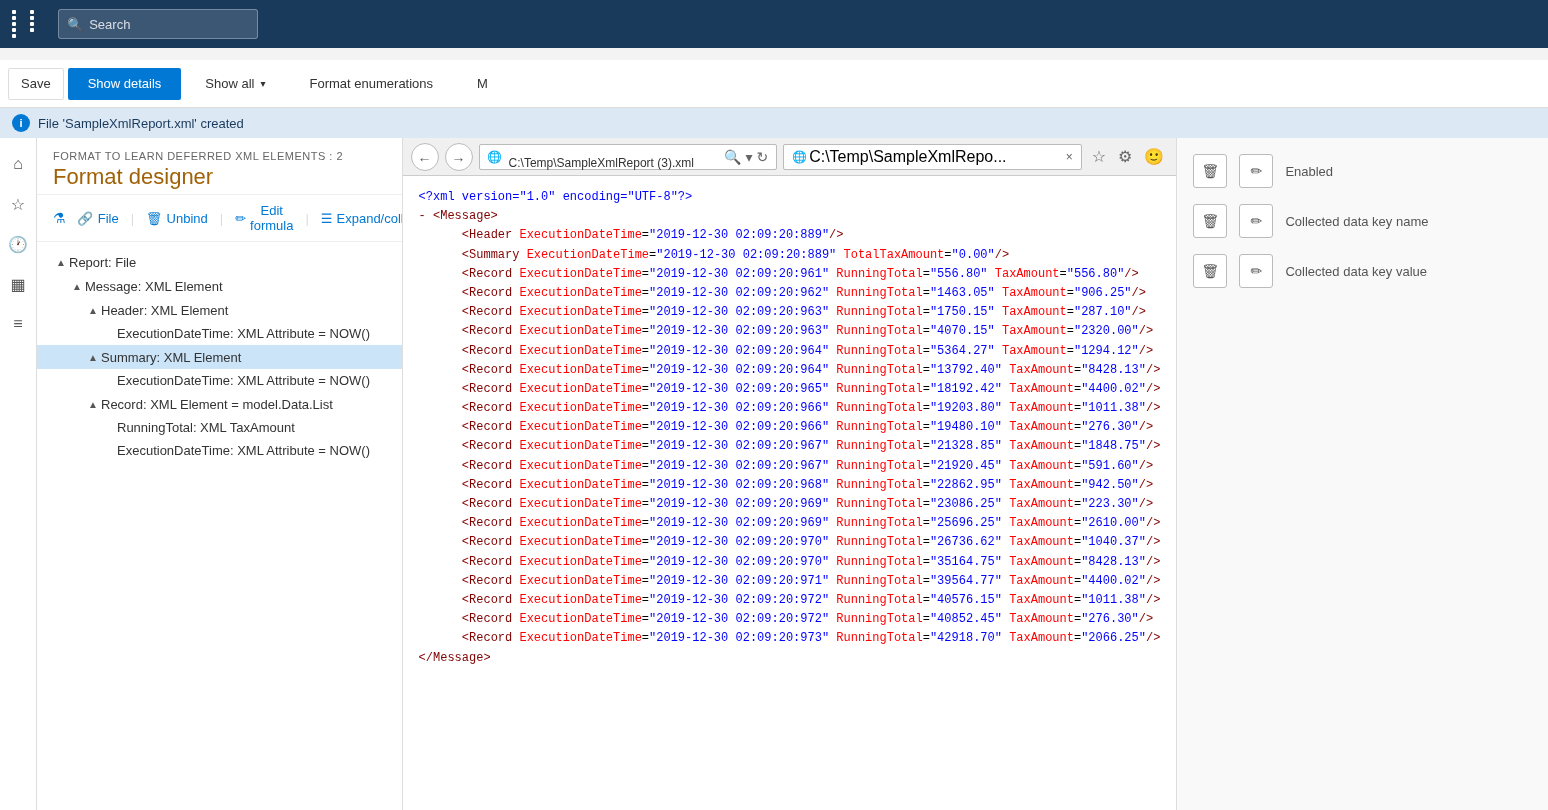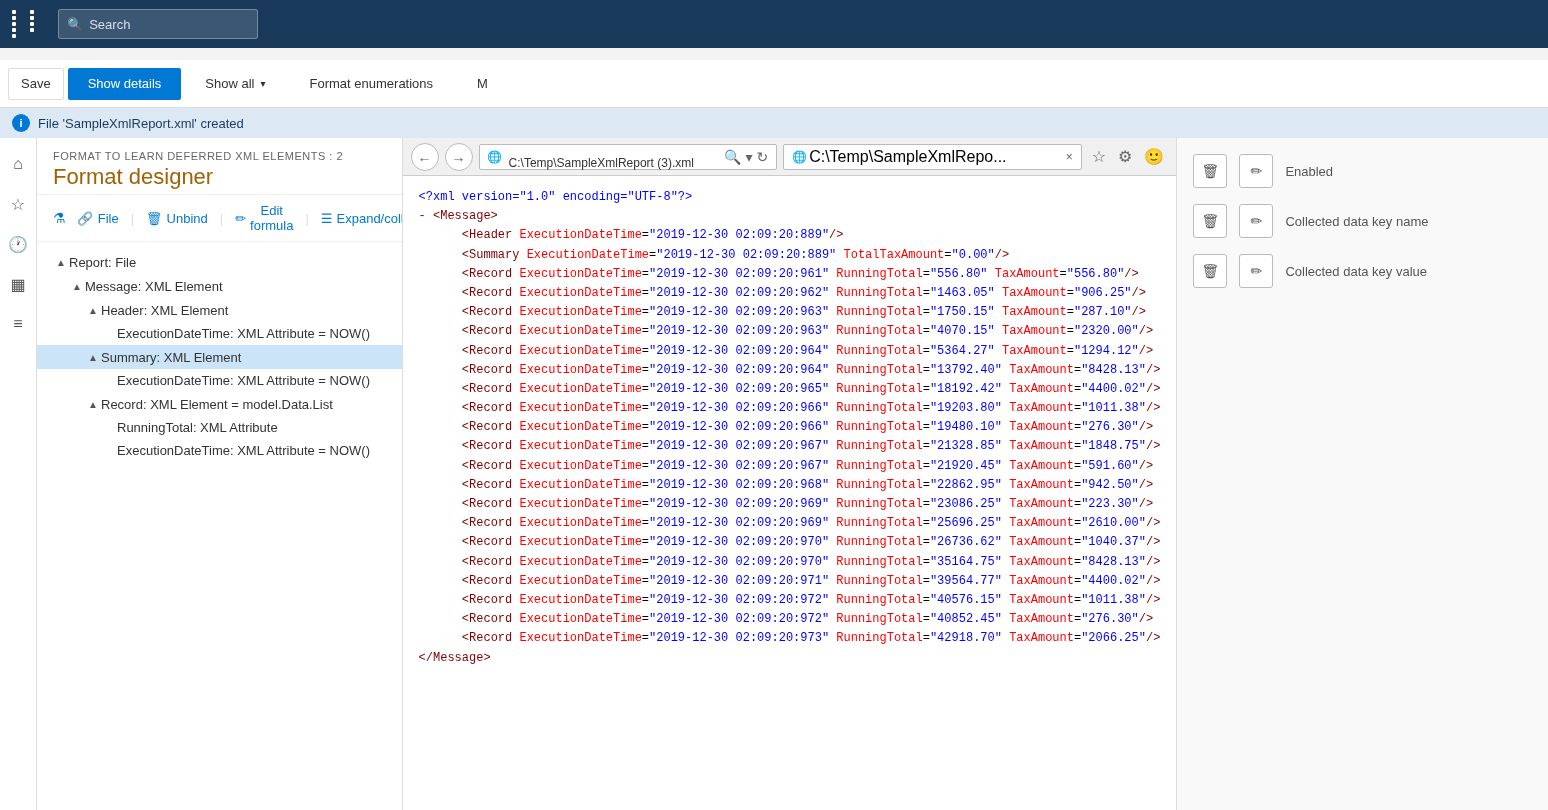--- a/index.html
+++ b/index.html
@@ -394,21 +394,21 @@
 
       <div class="tree-item">
         <span class="indent" style="width:48px"></span>
         <span class="tree-toggle">▲</span>
         <span class="tree-label">Record: XML Element = model.Data.List</span>
       </div>
 
 
       <div class="tree-item">
         <span class="indent" style="width:80px"></span>
-        <span class="tree-label">RunningTotal: XML Attribute</span>
+        <span class="tree-label">RunningTotal: XML TaxAmount</span>
       </div>
 
       <div class="tree-item">
         <span class="indent" style="width:80px"></span>
         <span class="tree-label">ExecutionDateTime: XML Attribute = NOW()</span>
       </div>
     </div>
   </div>
 
   <div class="right-panel">

